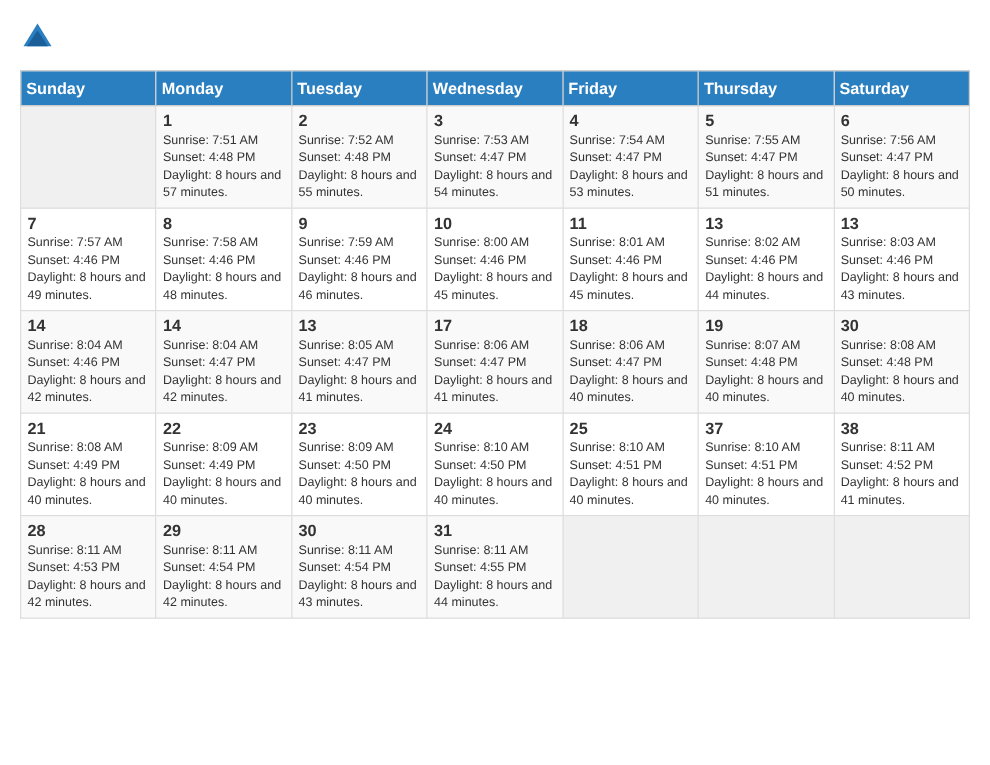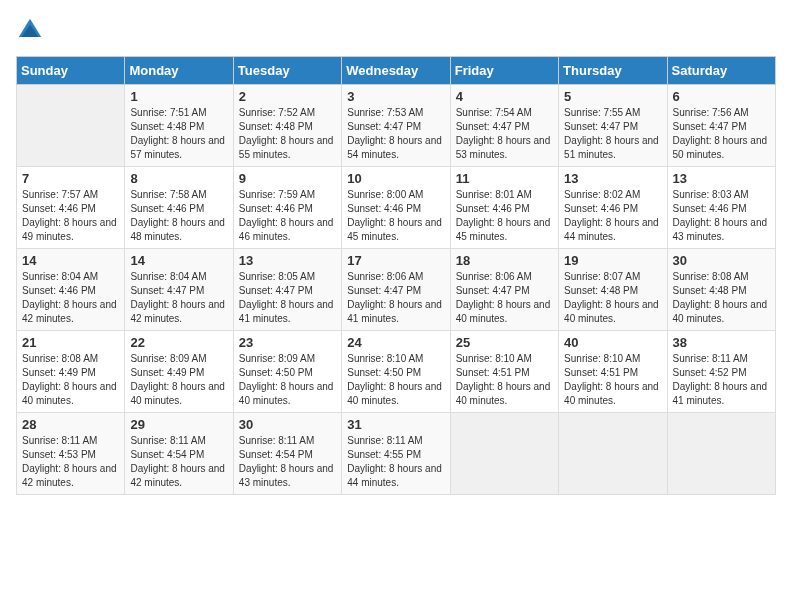--- a/index.html
+++ b/index.html
@@ -274,21 +274,21 @@
           Sunrise: 8:10 AM<br>Sunset: 4:50 PM<br>Daylight: 8 hours and 40 minutes.
         </div>
       </td>
         <td>
         <span class="day-num">25</span>
         <div class="cell-info">
           Sunrise: 8:10 AM<br>Sunset: 4:51 PM<br>Daylight: 8 hours and 40 minutes.
         </div>
       </td>
         <td>
-        <span class="day-num">40</span>
+        <span class="day-num">37</span>
         <div class="cell-info">
           Sunrise: 8:10 AM<br>Sunset: 4:51 PM<br>Daylight: 8 hours and 40 minutes.
         </div>
       </td>
         <td>
         <span class="day-num">38</span>
         <div class="cell-info">
           Sunrise: 8:11 AM<br>Sunset: 4:52 PM<br>Daylight: 8 hours and 41 minutes.
         </div>
       </td>

